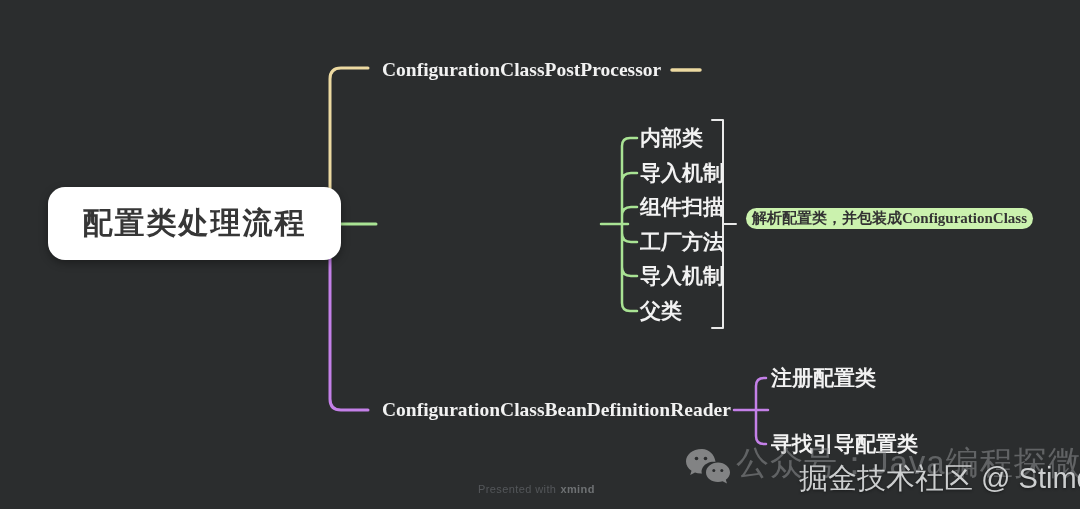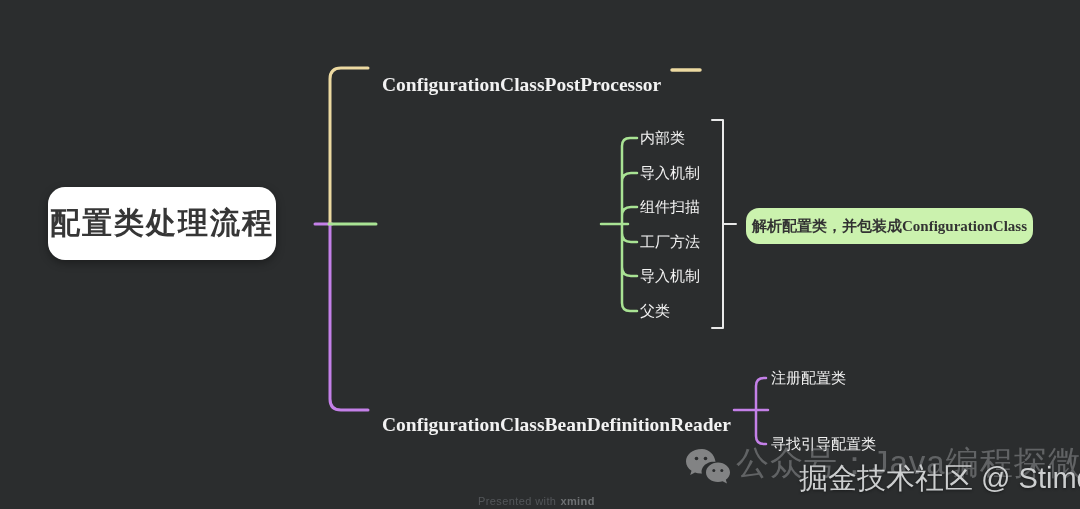--- a/index.html
+++ b/index.html
@@ -7,40 +7,40 @@
     width:1080px;height:509px;background:#2B2D2E;overflow:hidden;
     font-family:"Liberation Sans","DejaVu Sans",sans-serif;
   }
   .canvas{position:relative;width:1080px;height:509px;background:#2B2D2E;}
   .abs{position:absolute;}
   .vc{transform:translateY(-50%);}
   #connector-layer{position:absolute;left:0;top:0;width:1080px;height:509px;}
   #connector-layer path{fill:none;stroke-linecap:round;stroke-linejoin:round;}
 
   .root-topic{
-    left:48px;top:187px;width:228px;height:73px;background:#FFFFFF;
+    left:48px;top:187px;width:293px;height:73px;background:#FFFFFF;
     border-radius:17px;box-shadow:0 3px 8px rgba(0,0,0,.35);
     display:flex;align-items:center;justify-content:center;
     font-size:30px;font-weight:700;color:#363636;letter-spacing:2px;
   }
   .main-topic{
     font-family:"Liberation Serif","DejaVu Serif",serif;
-    font-weight:700;font-size:19.5px;color:#F2F2F2;white-space:nowrap;margin-top:15px;
+    font-weight:700;font-size:19.5px;color:#F2F2F2;white-space:nowrap;
   }
-  .sub-topic{font-size:15px;font-weight:400;color:#F2F2F2;white-space:nowrap;}
+  .sub-topic{font-size:21px;font-weight:700;color:#F2F2F2;white-space:nowrap;}
   .note-text{font-size:14.5px;font-weight:700;color:#EFEFEF;white-space:nowrap;}
   .callout{
-    left:746px;top:208px;width:287px;height:36px;background:#CBF2AE;
+    left:746px;top:208px;width:287px;height:21px;background:#CBF2AE;
     border-radius:13px;display:flex;align-items:center;justify-content:center;
     font-family:"Liberation Serif","DejaVu Serif",serif;
     font-size:15px;font-weight:700;color:#333333;white-space:nowrap;
   }
   .wm-gray{font-size:33px;color:rgba(152,154,155,.5);white-space:nowrap;letter-spacing:1px;}
   .wm-bright{font-size:29px;color:#CCCECF;white-space:nowrap;text-shadow:0 1px 3px rgba(0,0,0,.45);}
-  .footer{font-size:11px;color:#54575A;letter-spacing:.4px;white-space:nowrap;margin-top:12px;}
+  .footer{font-size:11px;color:#54575A;letter-spacing:.4px;white-space:nowrap;}
   .footer .brand{font-weight:700;color:#6E7173;margin-left:4px;}
 </style>
 </head>
 <body>
 
 <div class="canvas">
 
   <svg id="connector-layer" viewBox="0 0 1080 509" xmlns="http://www.w3.org/2000/svg">
 
     <path stroke-width="3" d="M 315 224 L 332 224" stroke="#C480E8"></path>

